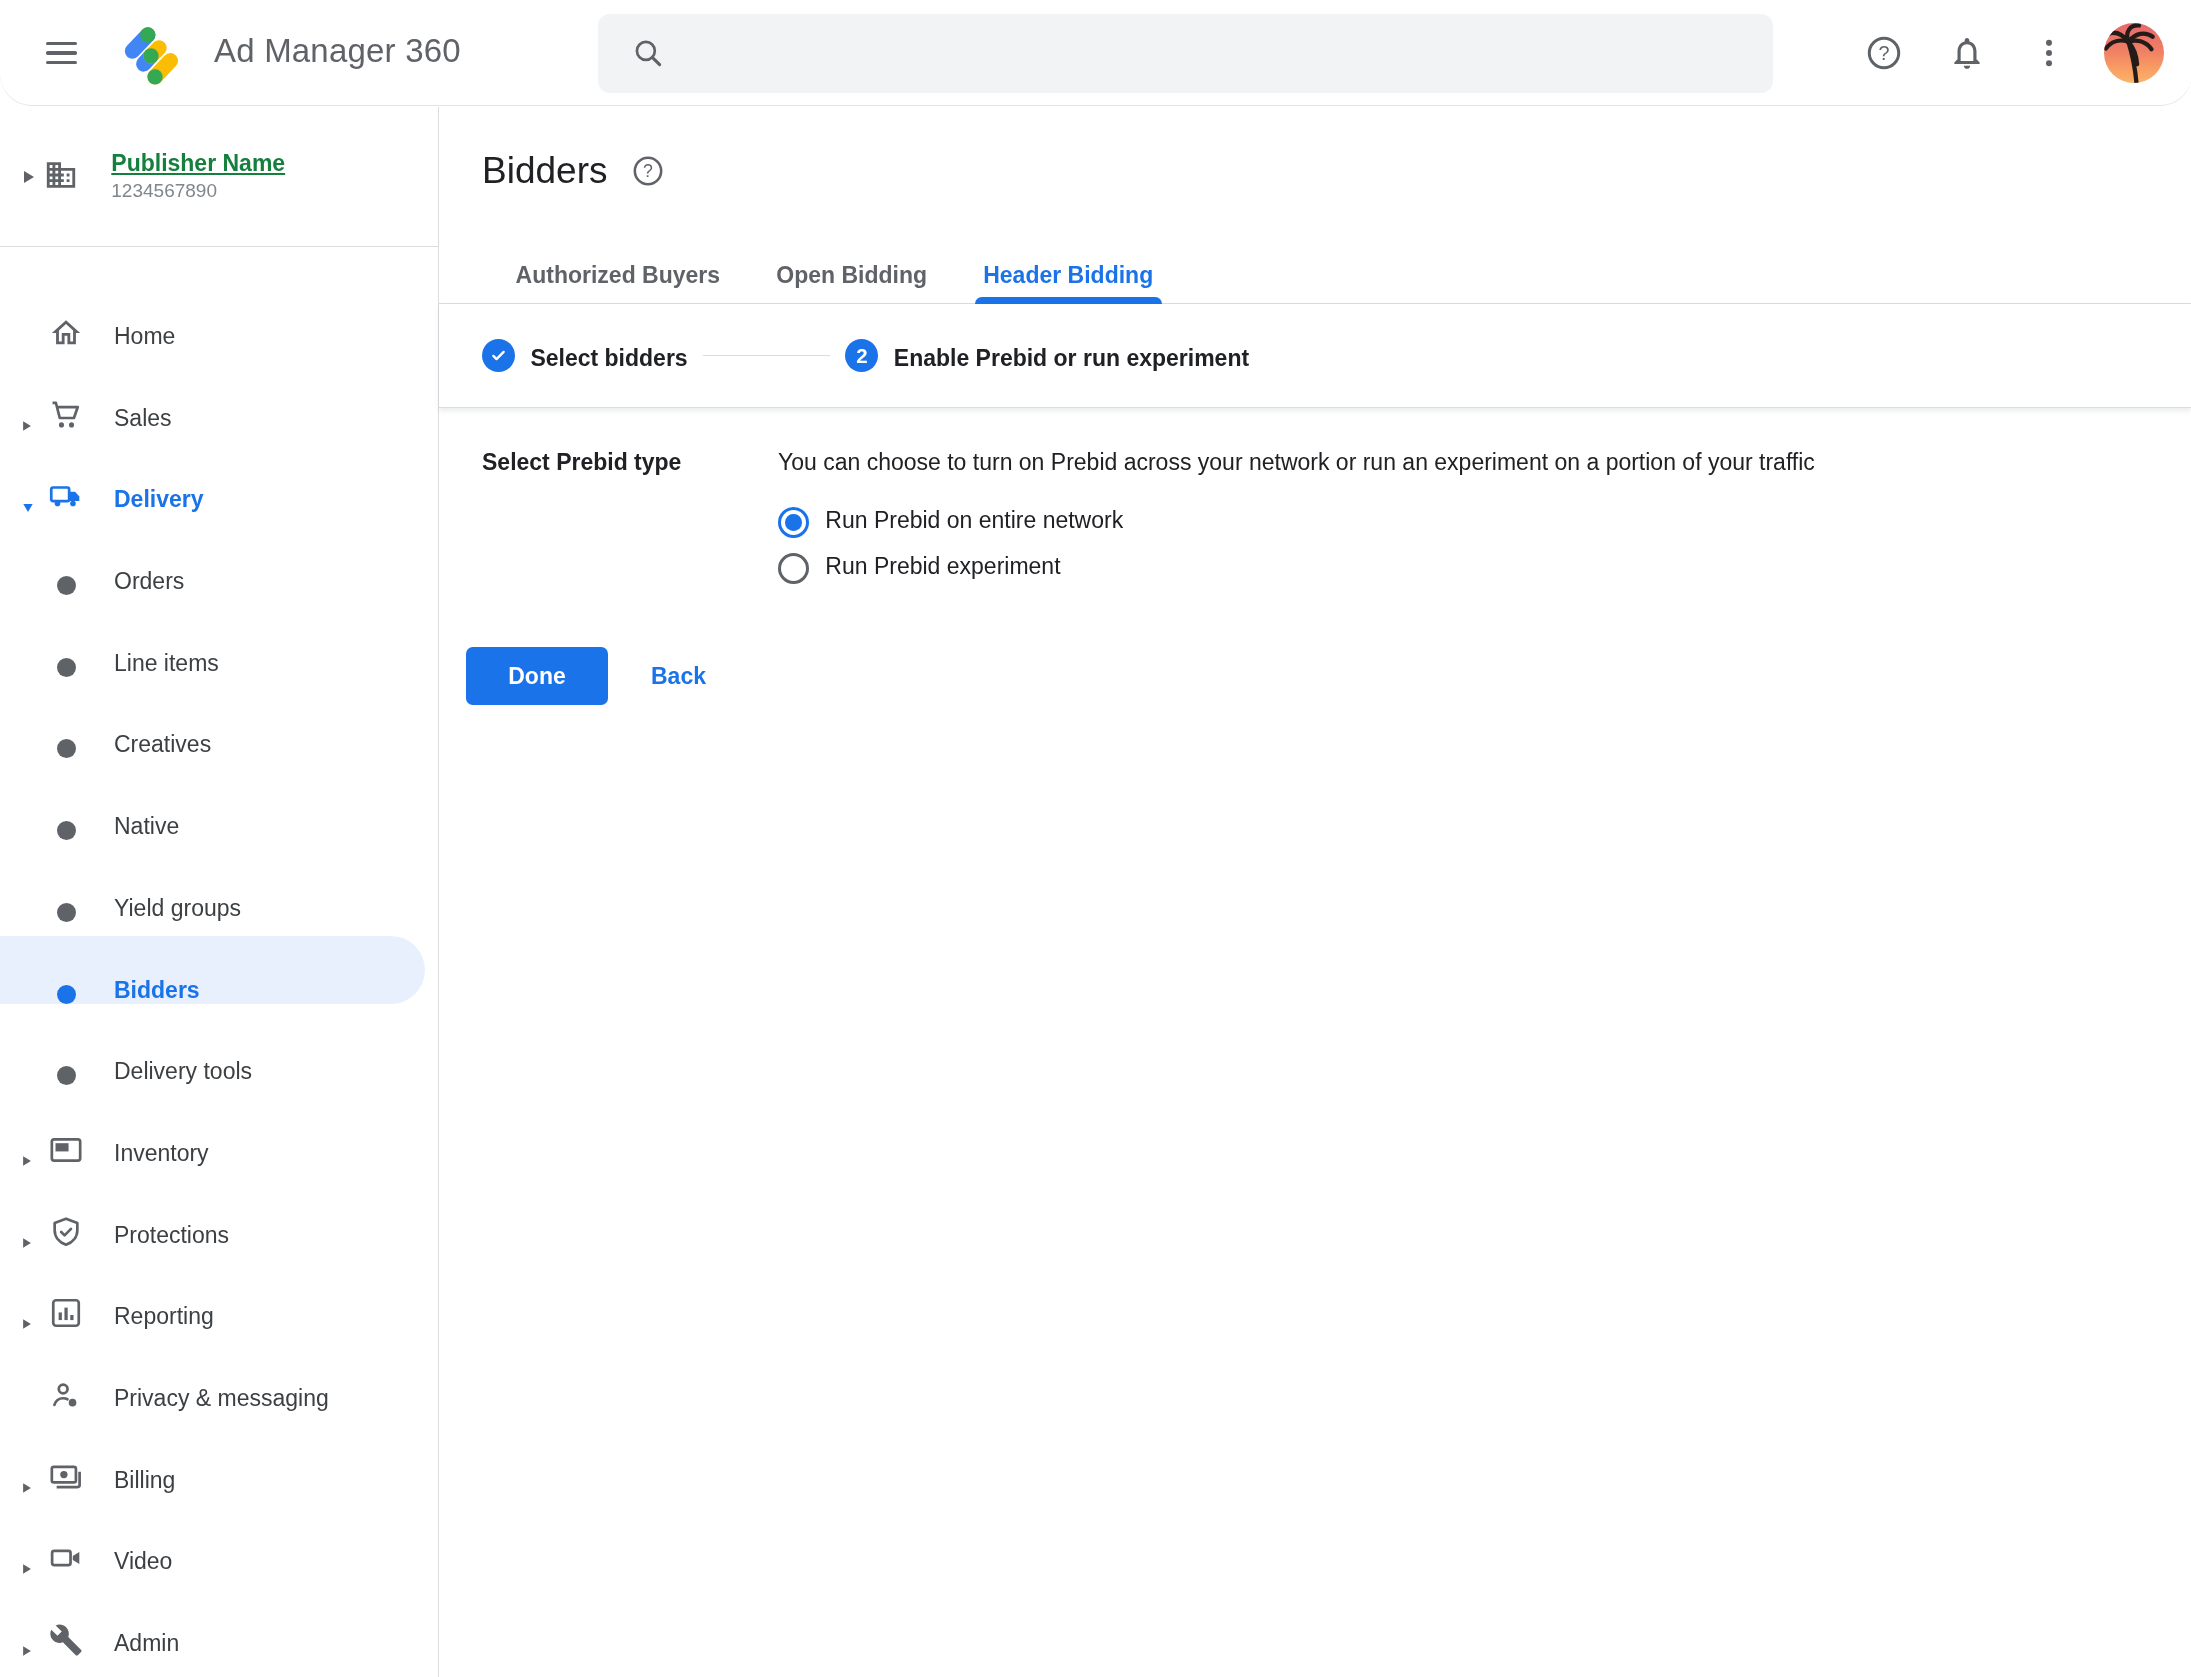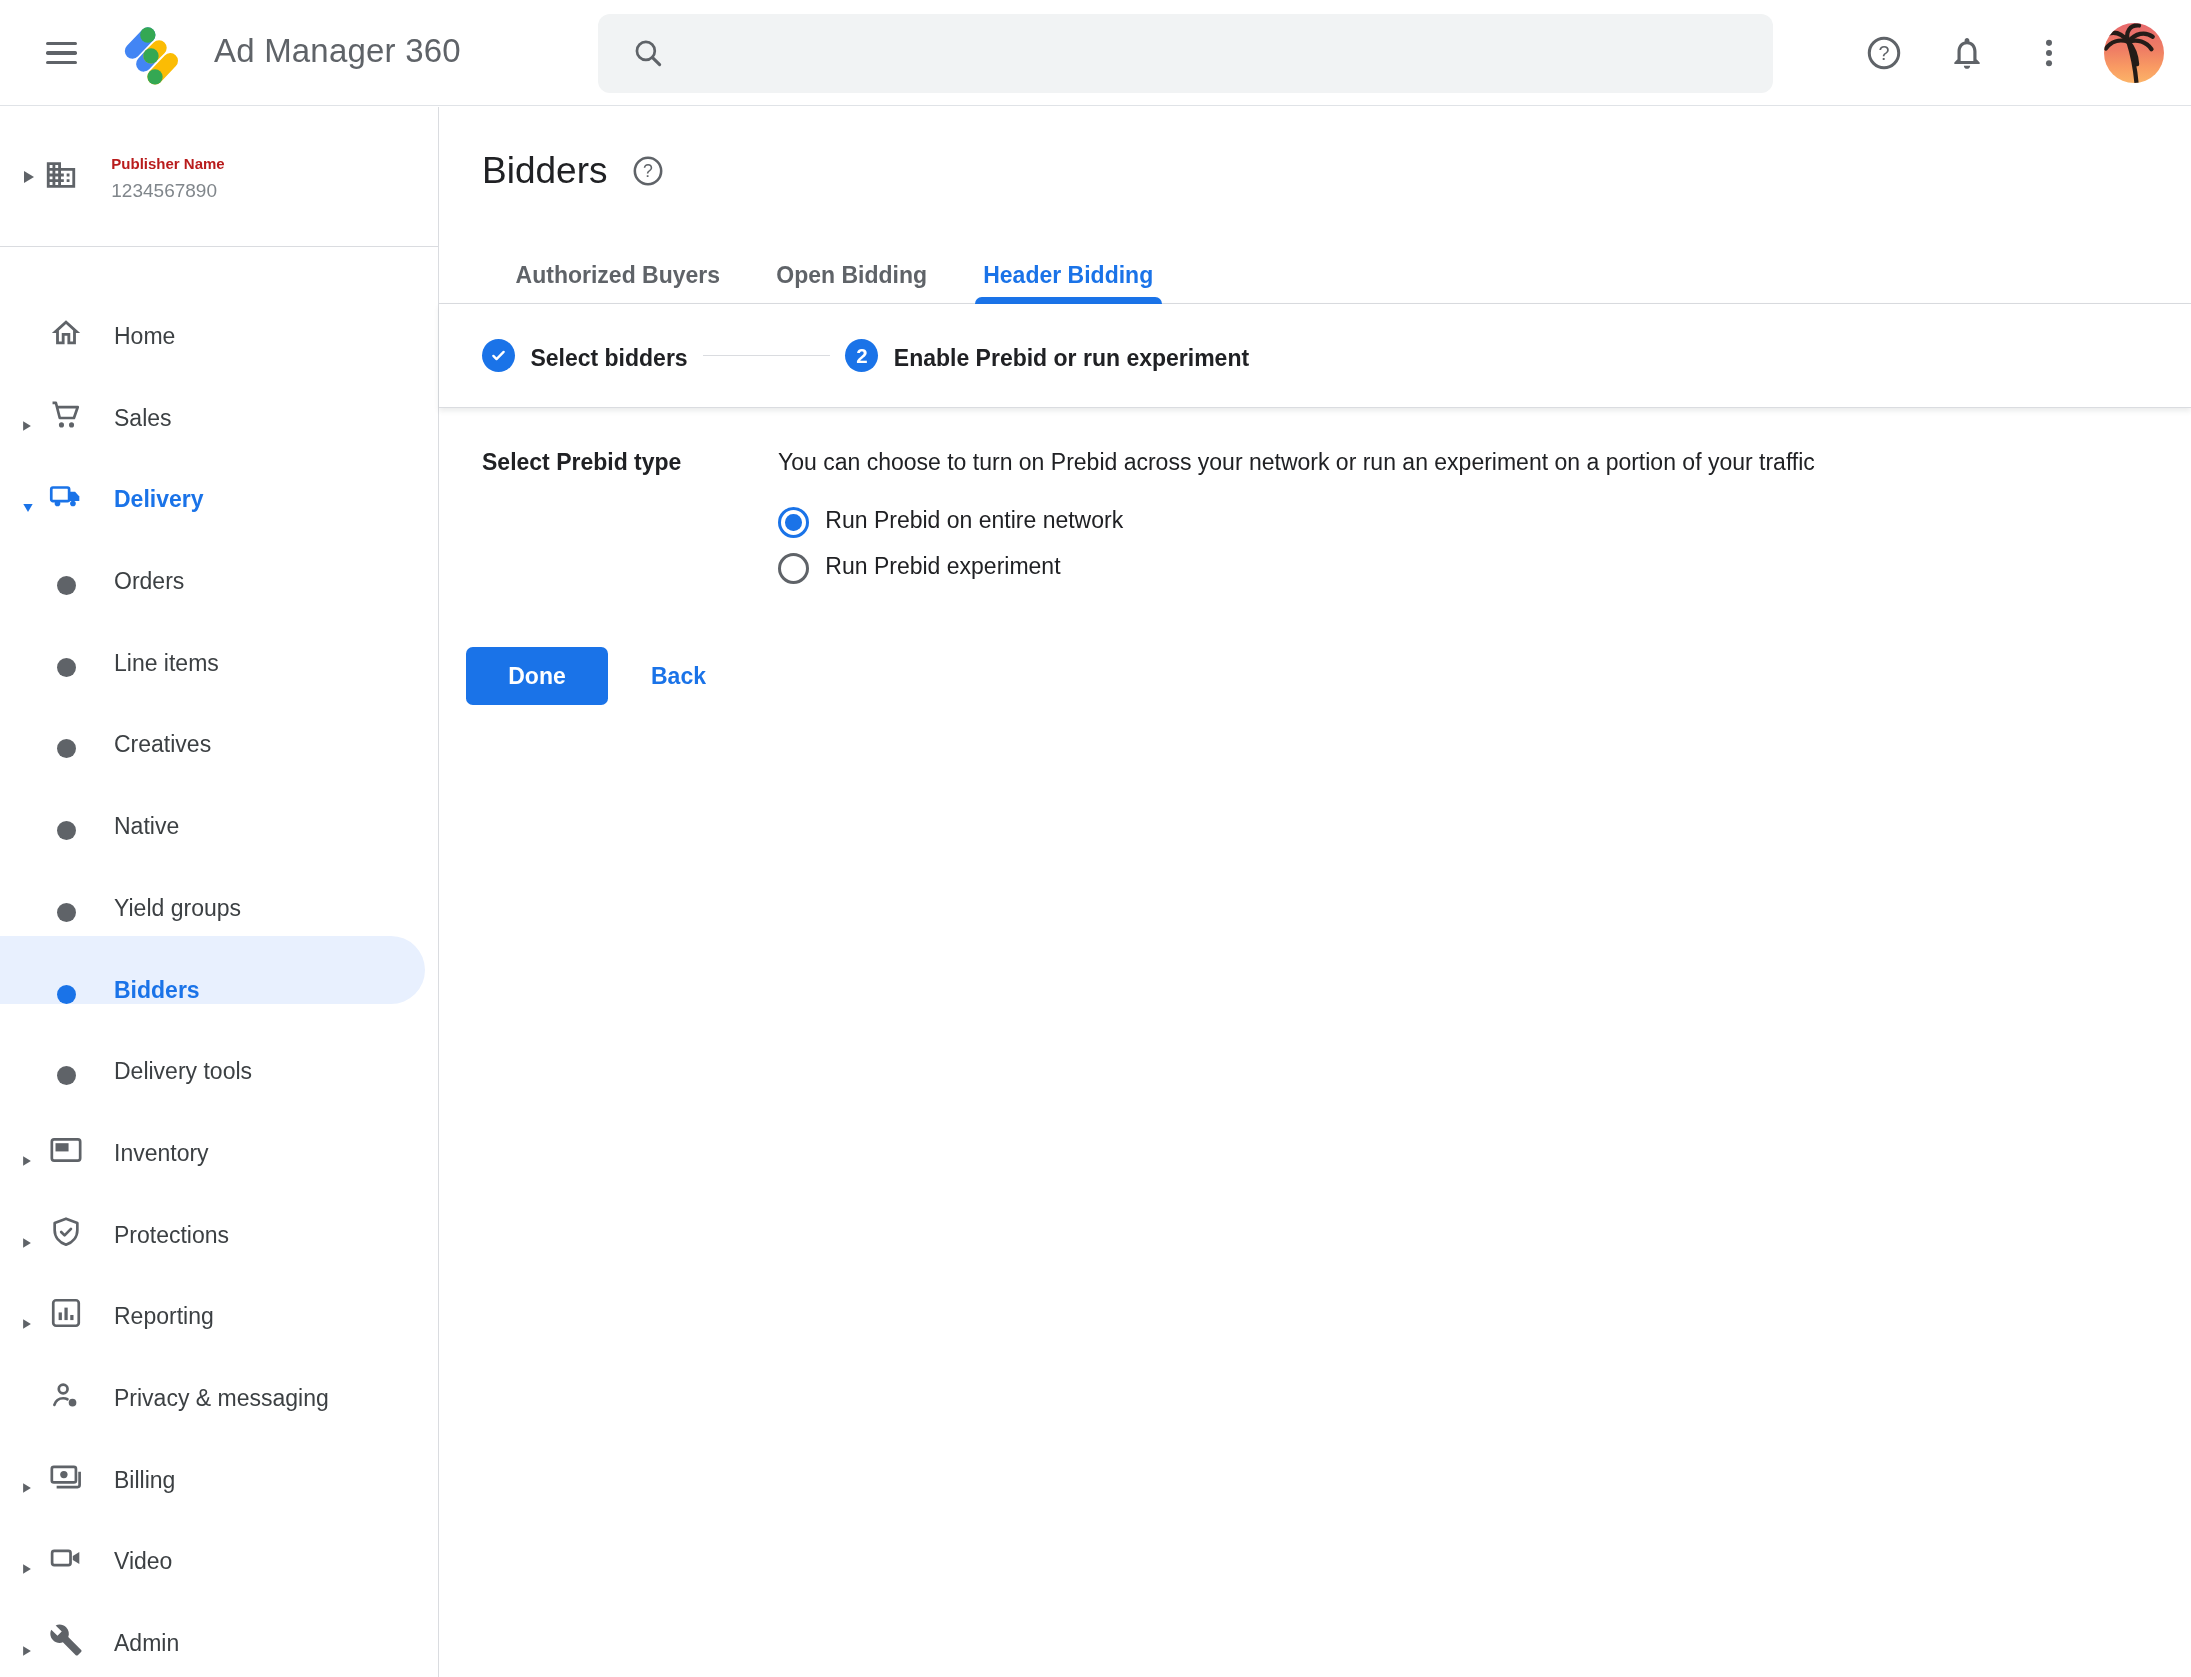--- a/index.html
+++ b/index.html
@@ -6,21 +6,21 @@
   html,body { width:2192px; height:1678px; overflow:hidden; }
   body {
     font-family:"Liberation Sans", sans-serif;
     background:#ffffff; color:#202124;
     position:relative;
   }
 
   
   .topbar {
     position:absolute; left:0; top:0; width:2192px; height:106px;
-    background:#fff; border-bottom:0.9px solid #e0e3e7;
+    background:#fff; border-bottom:0.9px solid #e0e3e7;border-radius:32px;
   }
   .hamburger {
     position:absolute; left:46px; top:36px; width:31px; height:34px;
     background:none; border:none; cursor:pointer;
     display:flex; flex-direction:column; justify-content:center; gap:6px;
   }
   .hamburger span { display:block; width:31px; height:3.4px; background:#5f6368; border-radius:1.7px; }
   .logo { position:absolute; left:122px; top:20.5px; }
   .app-name {
     position:absolute; left:214px; top:32px;
@@ -58,21 +58,21 @@
   .tri-right {
     width:0; height:0; border-top:6.8px solid transparent; border-bottom:6.8px solid transparent;
     border-left:10.3px solid #5f6368;
   }
   .tri-down {
     width:0; height:0; border-left:6.8px solid transparent; border-right:6.8px solid transparent;
     border-top:10.3px solid #1a73e8;
   }
   .publisher .pub-icon { margin-left:10.3px; }
   .pub-text { margin-left:33px; }
-  .pub-name { font-size:15px; color:#b91c1c; font-weight:700; line-height:29px; }
+  .pub-name { font-size:23px; color:#15803d; font-weight:700; line-height:29px;text-decoration:underline; }
   .pub-id { font-size:19px; color:#80868b; line-height:26px; }
 
   .nav { padding-top:35px; display:flex; flex-direction:column; gap:13.7px; }
   .nav-row {
     height:68px; display:flex; align-items:flex-end; padding-left:22px; cursor:pointer;
   }
   .nav-row.active { background:#e8f0fe; border-radius:0 38px 38px 0; margin-right:13px; }
   .arrow-slot { width:27px; flex:none; display:flex; align-items:center; }
   .icon-slot { width:34px; flex:none; margin-right:31px; display:flex; align-items:center; justify-content:center; }
   .bullet { width:19px; height:19px; border-radius:50%; background:#5f6368; }

